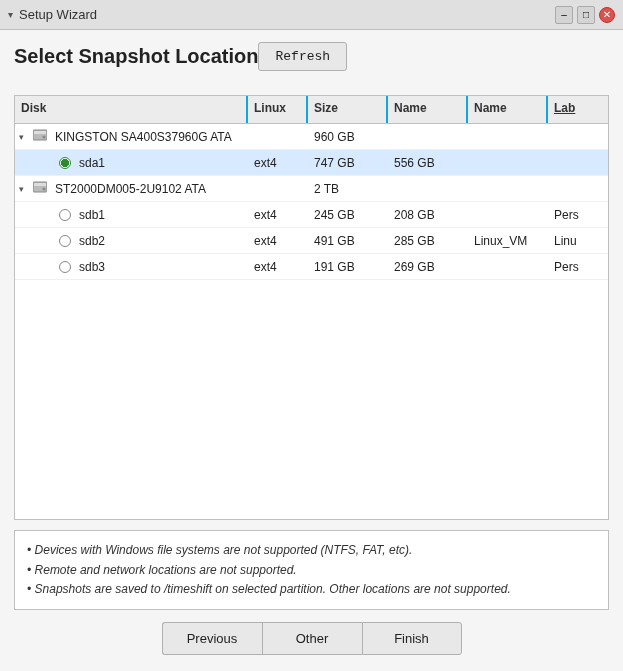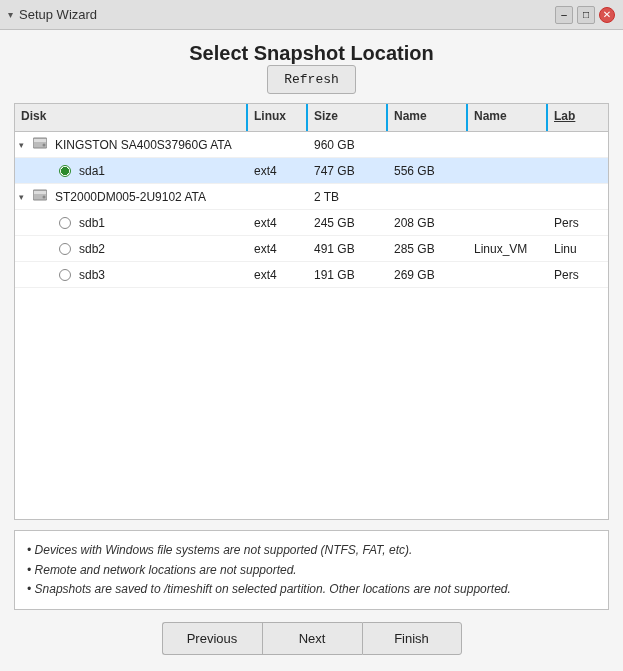--- a/index.html
+++ b/index.html
@@ -69,23 +69,22 @@
       background: #f5f5f5;
       display: flex;
       flex-direction: column;
       padding: 12px 14px 12px 14px;
     }
 
     
     .header-row {
       display: flex;
       align-items: center;
-      justify-content: space-between;
-      margin-bottom: 9px;
-      flex-direction: column;
+      justify-content: flex-start;
+      margin-bottom: 24px;
     }
     .page-title {
       font-size: 20px;
       font-weight: bold;
       color: #222;
     }
     .refresh-btn {
       background: #e8e8e8;
       border: 1px solid #b0b0b0;
       padding: 6px 16px;
@@ -335,17 +334,17 @@
   </div>
 
   <div class="notes-section" id="notes-section">
       <div>• Devices with Windows file systems are not supported (NTFS, FAT, etc).</div>
       <div>• Remote and network locations are not supported.</div>
       <div>• Snapshots are saved to /timeshift on selected partition. Other locations are not supported.</div>
     </div>
 
   <div class="footer">
     <button class="footer-btn">Previous</button>
-    <button class="footer-btn">Next</button>
+    <button class="footer-btn">Other</button>
     <button class="footer-btn">Finish</button>
   </div>
 
 </div>
 
 </body></html>

